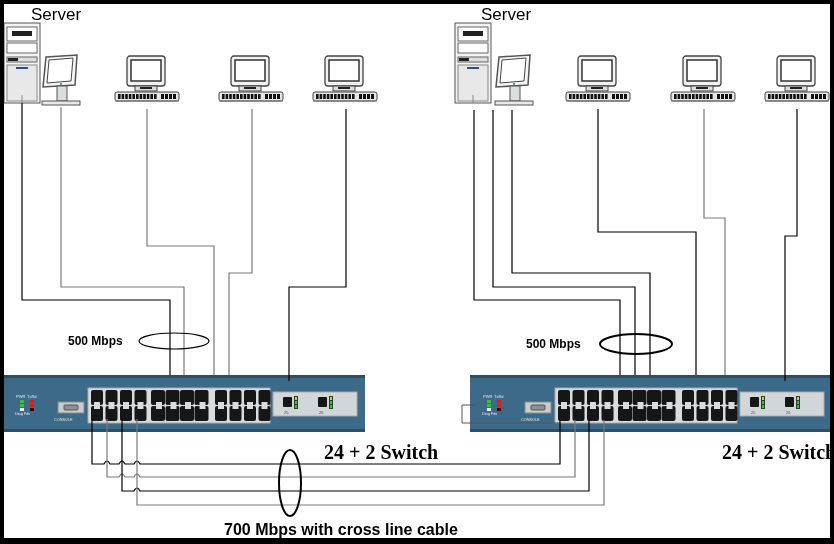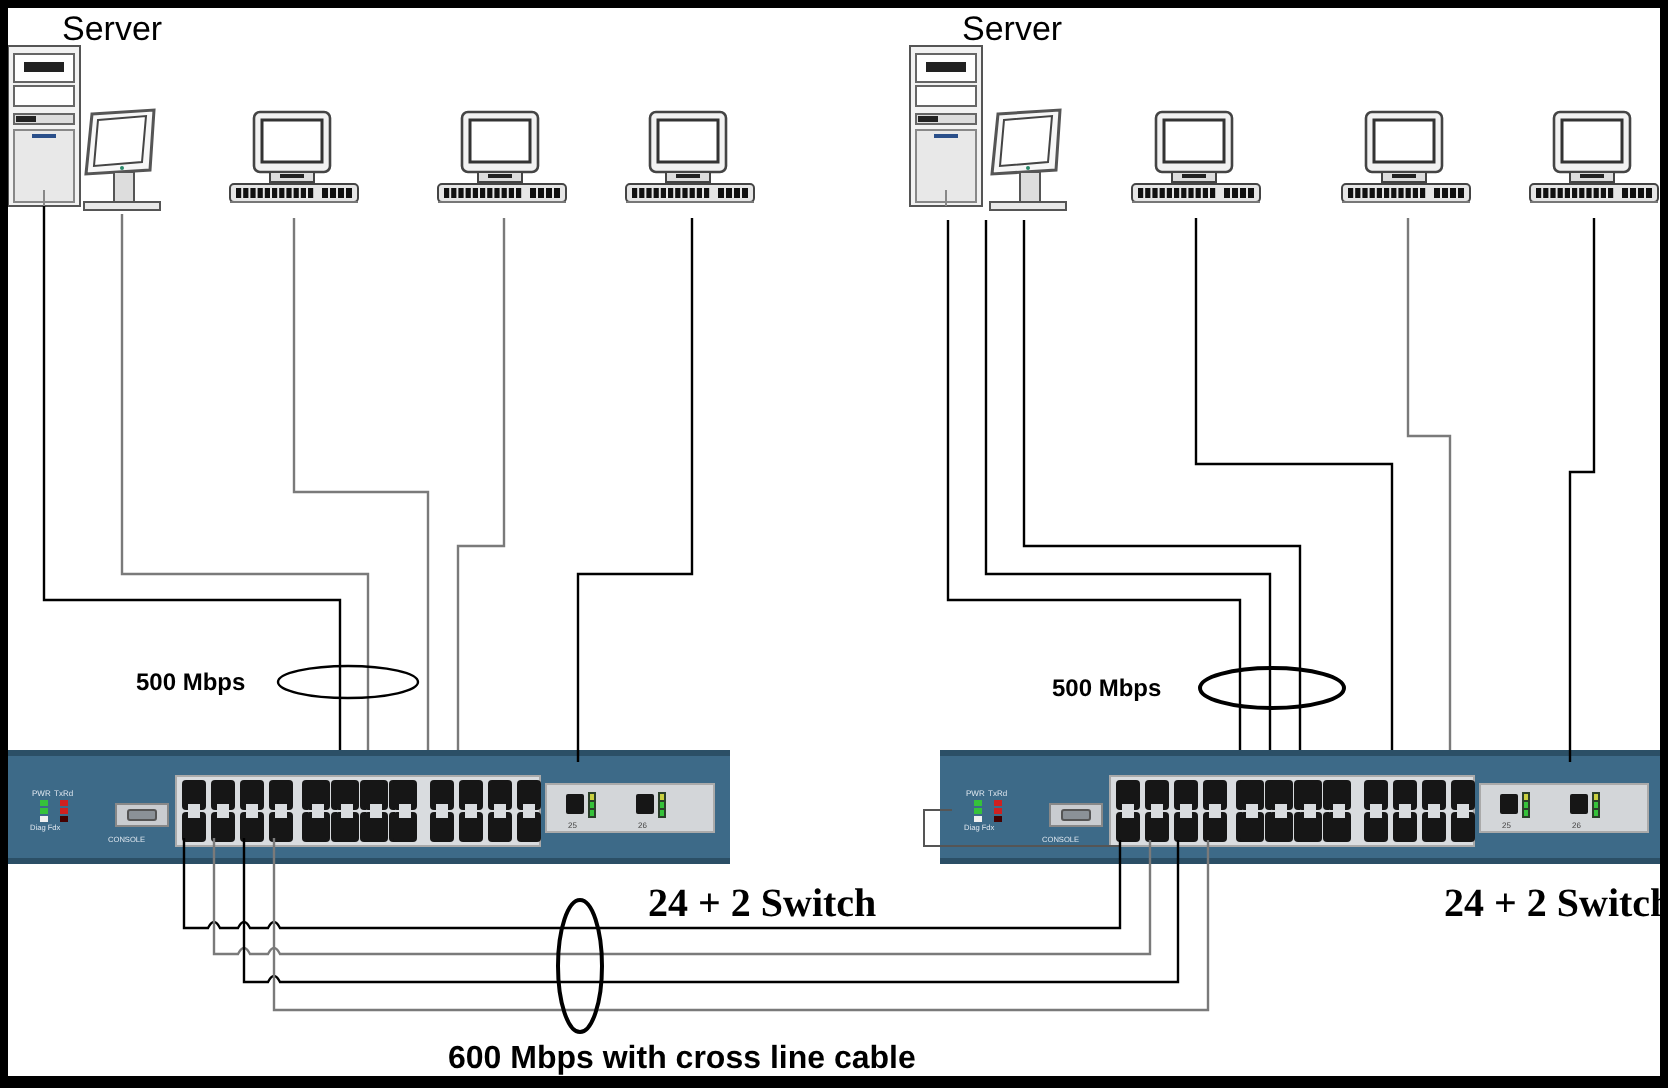--- a/index.html
+++ b/index.html
@@ -411,15 +411,15 @@
 
     <div class="lbl server-lbl" style="left:27px;top:1px;">Server</div>
     <div class="lbl server-lbl" style="left:477px;top:1px;">Server</div>
 
     <div class="lbl mbps" style="left:64px;top:330px;">500 Mbps</div>
     <div class="lbl mbps" style="left:522px;top:333px;">500 Mbps</div>
 
     <div class="lbl sw-lbl" style="left:320px;top:437px;">24 + 2 Switch</div>
     <div class="lbl sw-lbl" style="left:718px;top:437px;">24 + 2 Switch</div>
 
-    <div class="lbl cable-lbl" style="left:220px;top:517px;">600 Mbps with cross line cable</div>
+    <div class="lbl cable-lbl" style="left:220px;top:517px;">700 Mbps with cross line cable</div>
   </div>
 </div>
 
 </body></html>

